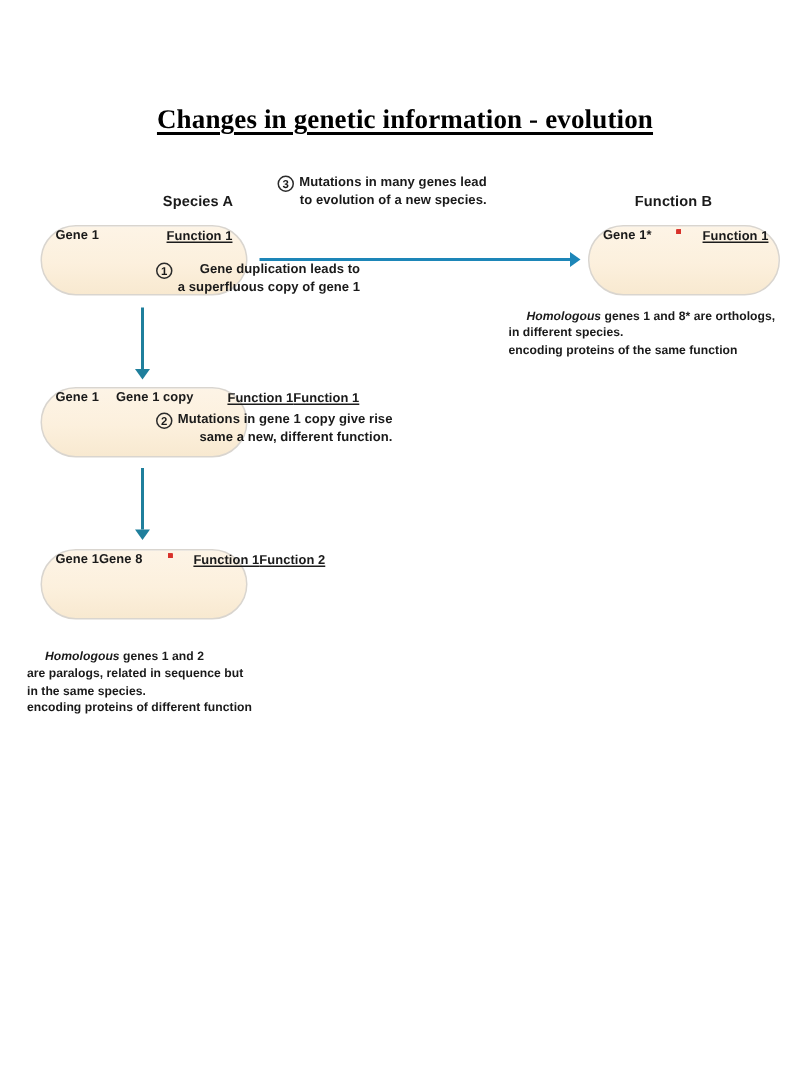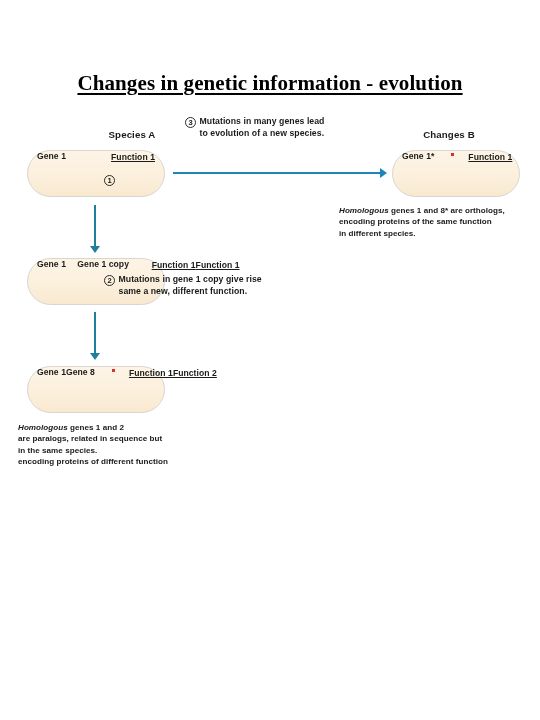--- a/index.html
+++ b/index.html
@@ -12,21 +12,21 @@
     height: 720px;
     overflow: hidden;
     font-family: "Liberation Sans", sans-serif;
     color: #1c1c1c;
   }
 
   
   .page-title {
     font-family: "Liberation Serif", serif;
     font-weight: bold;
-    font-size: 21px;
+    font-size: 18px;
     text-align: center;
     text-decoration: underline;
     text-decoration-thickness: 2px;
     text-underline-offset: 3px;
     color: #000000;
     position: absolute;
     left: 0;
     top: 57px;
     width: 540px;
     letter-spacing: 0.1px;
@@ -173,49 +173,49 @@
     margin-top: 0.5px;
     box-sizing: border-box;
   }
   .step-text {
     font-size: 8.7px;
     font-weight: bold;
     line-height: 11.6px;
     color: #1a1a1a;
     letter-spacing: 0.05px;
   }
-  .step-text .ln { display: block; white-space: nowrap; }
+  .step-text .ln { display: block; white-space: nowrap; text-align: right; }
 
   .step-1 { left: 104px; top: 64px; }
   .step-2 { left: 104px; top: 164px; }
   .step-3 { left: 185px; top:  6px; }
 
   
   .caption {
     position: absolute;
     font-size: 8.1px;
     line-height: 11.3px;
     font-weight: bold;
     color: #1a1a1a;
     letter-spacing: 0.03px;
   }
   .caption .ln { display: block; white-space: nowrap; }
-  .caption .lead { font-style: italic; }
+  .caption .lead { font-style: italic; margin-left: 12px; }
   .caption-ortho  { left: 339px; top: 95px; }
-  .caption-paralog{ left: 18px;  top: 312px; }
+  .caption-paralog{ left: 18px;  top: 322px; }
 </style>
 </head>
 <body>
 
 <h1 class="page-title">Changes in genetic information - evolution</h1>
 
 <div class="figure">
 
   <div class="species-label species-a">Species A</div>
-  <div class="species-label species-b">Changes B</div>
+  <div class="species-label species-b">Function B</div>
 
   <div class="gene-box box-a">
     <div class="gene-grid">
       <div class="gene-row names">
         <span class="cell one">Gene 1</span>
       </div>
       <div class="bar">
         <span class="seg" style="left:8%;width:40%;"></span>
       </div>
       <div class="gene-row funcs">
@@ -292,42 +292,46 @@
     <span class="head" style="top:41px;"></span>
   </div>
 
   <div class="arrow-h" style="left:173px;top:58px;width:215px;">
     <span class="shaft" style="width:207px;"></span>
     <span class="head" style="left:207px;"></span>
   </div>
 
   <div class="step step-1">
     <span class="step-num">1</span>
+    <span class="step-text">
+      <span class="ln">Gene duplication leads to</span>
+      <span class="ln">a superfluous copy of gene 1</span>
+    </span>
   </div>
 
   <div class="step step-2">
     <span class="step-num">2</span>
     <span class="step-text">
       <span class="ln">Mutations in gene 1 copy give rise</span>
       <span class="ln">same a new, different function.</span>
     </span>
   </div>
 
   <div class="step step-3">
     <span class="step-num">3</span>
     <span class="step-text">
       <span class="ln">Mutations in many genes lead</span>
       <span class="ln">to evolution of a new species.</span>
     </span>
   </div>
 
   <div class="caption caption-ortho">
     <span class="ln"><span class="lead">Homologous</span> <span>genes 1 and 8* are orthologs,</span></span>
+    <span class="ln">in different species.</span>
     <span class="ln">encoding proteins of the same function</span>
-    <span class="ln">in different species.</span>
   </div>
 
   <div class="caption caption-paralog">
     <span class="ln"><span class="lead">Homologous</span> <span>genes 1 and 2</span></span>
     <span class="ln">are paralogs, related in sequence but</span>
     <span class="ln">in the same species.</span>
     <span class="ln">encoding proteins of different function</span>
   </div>
 
 </div>

